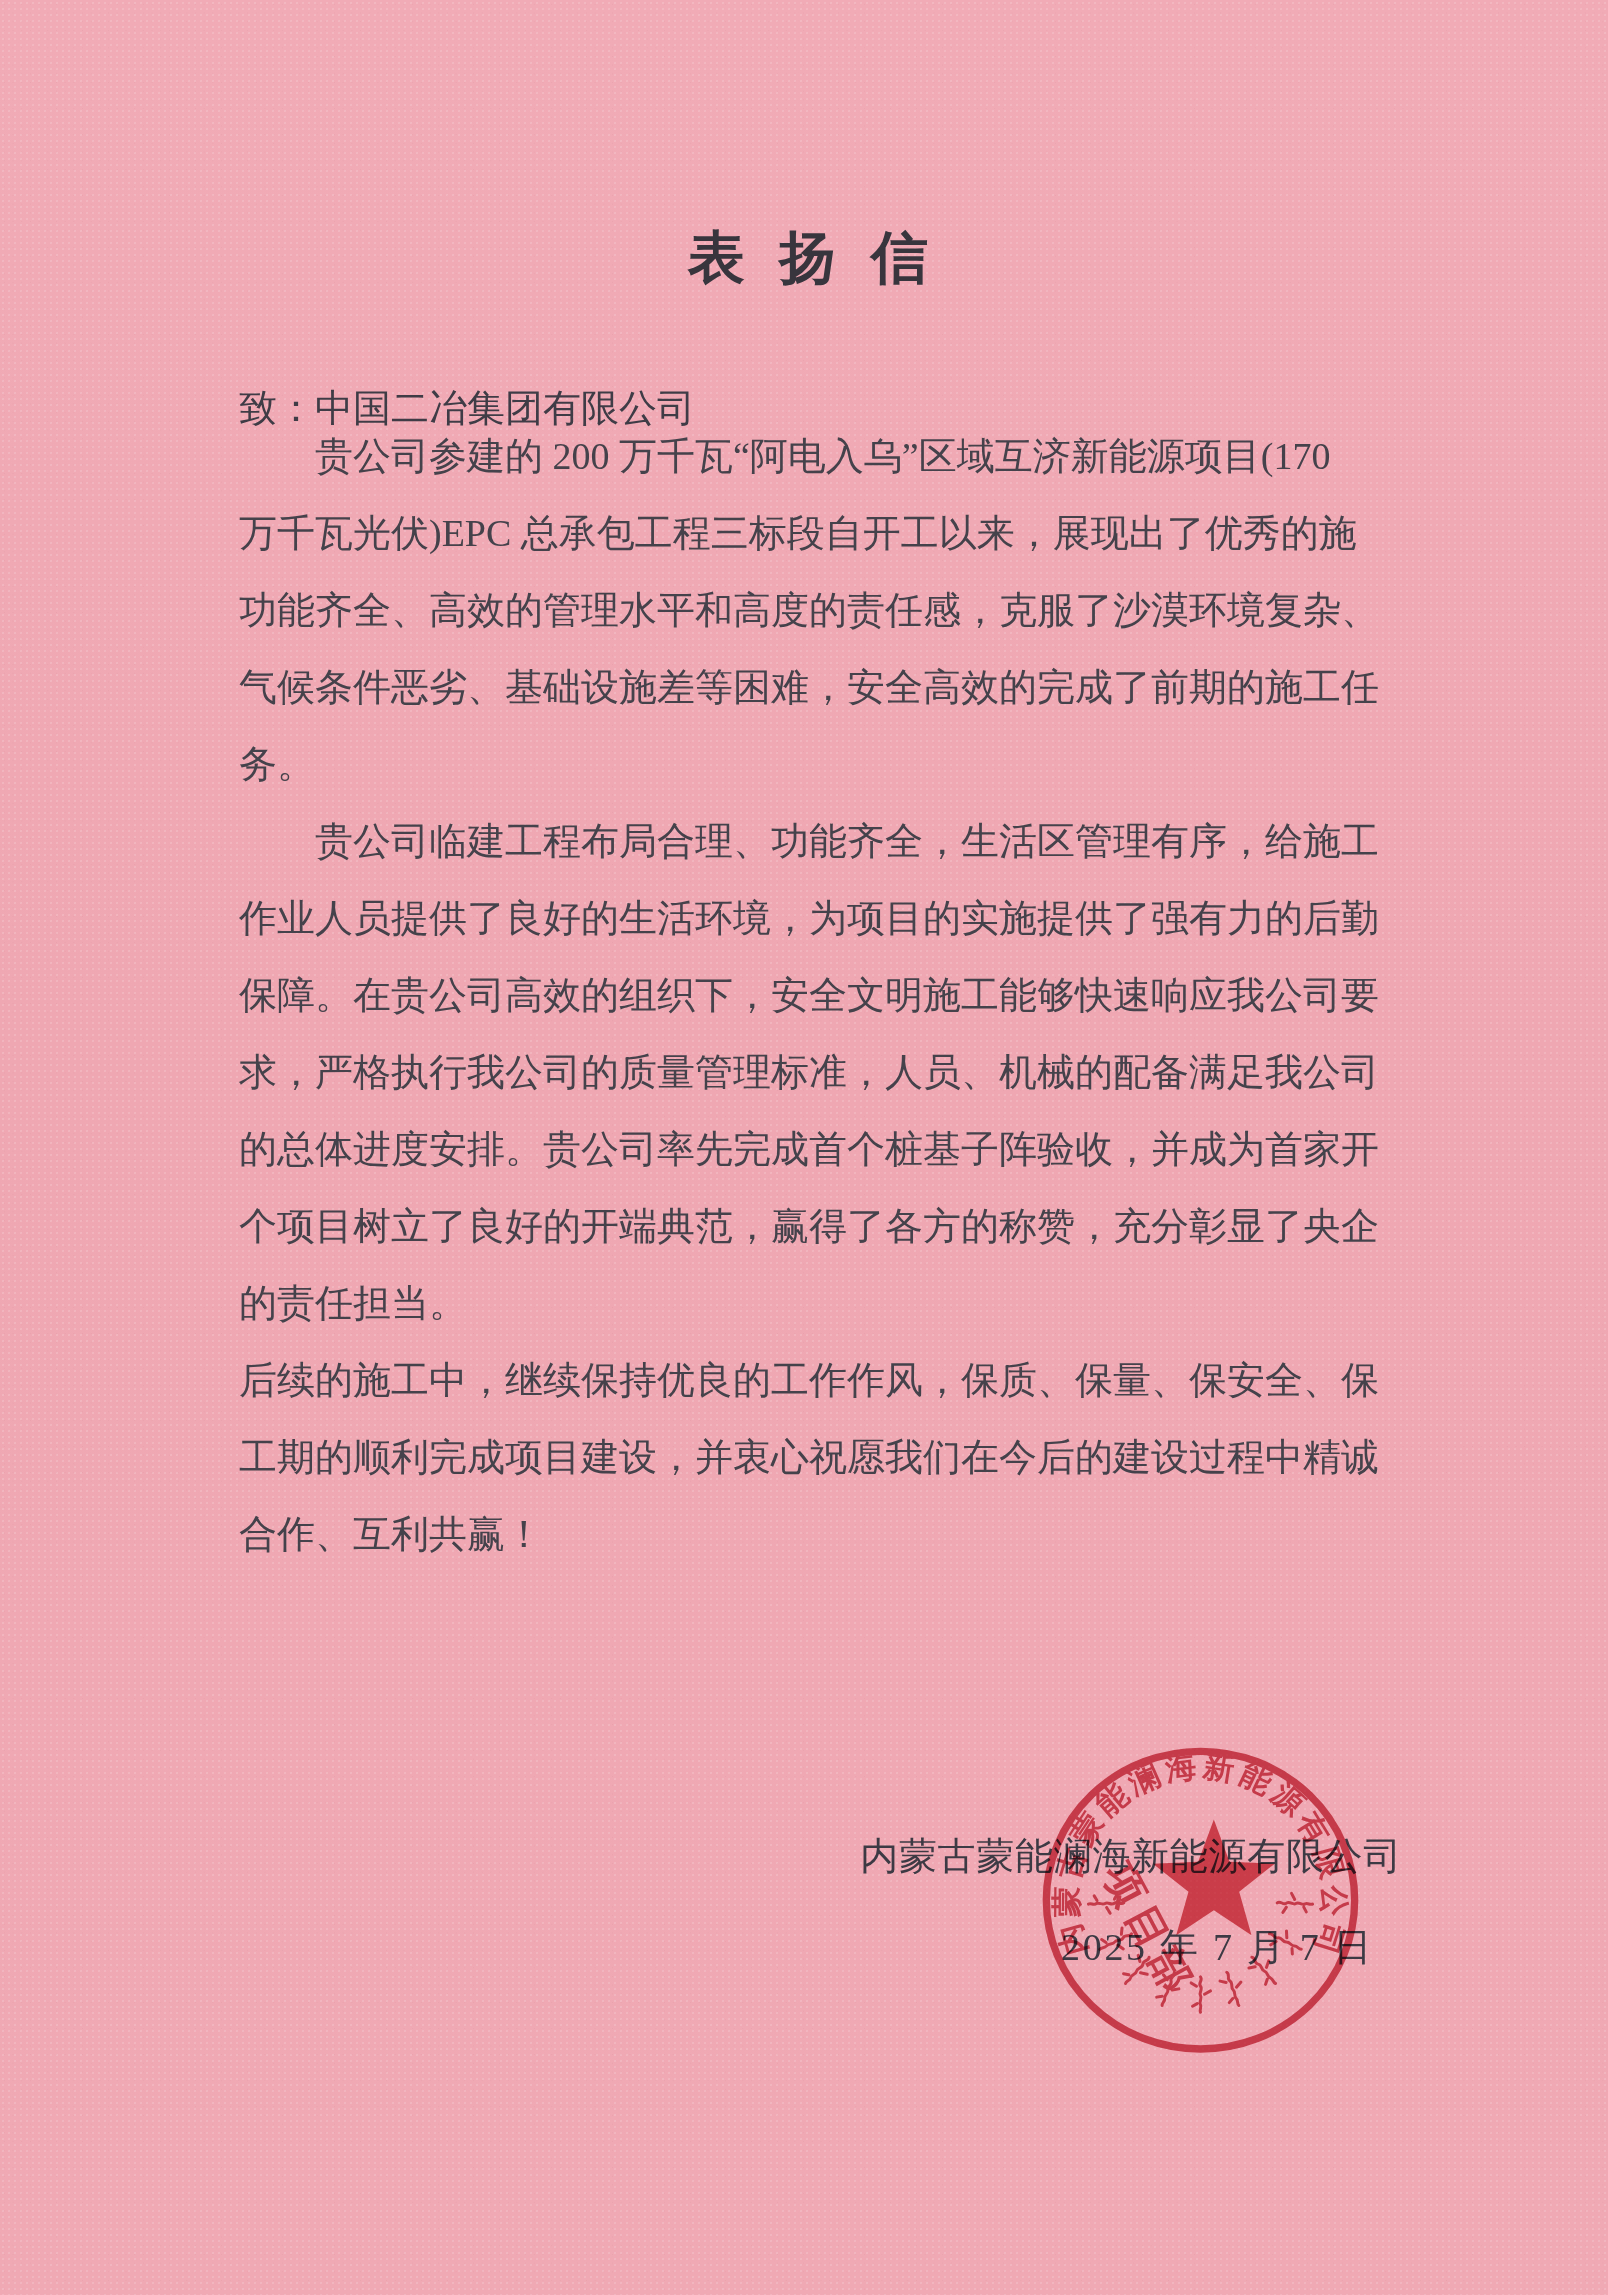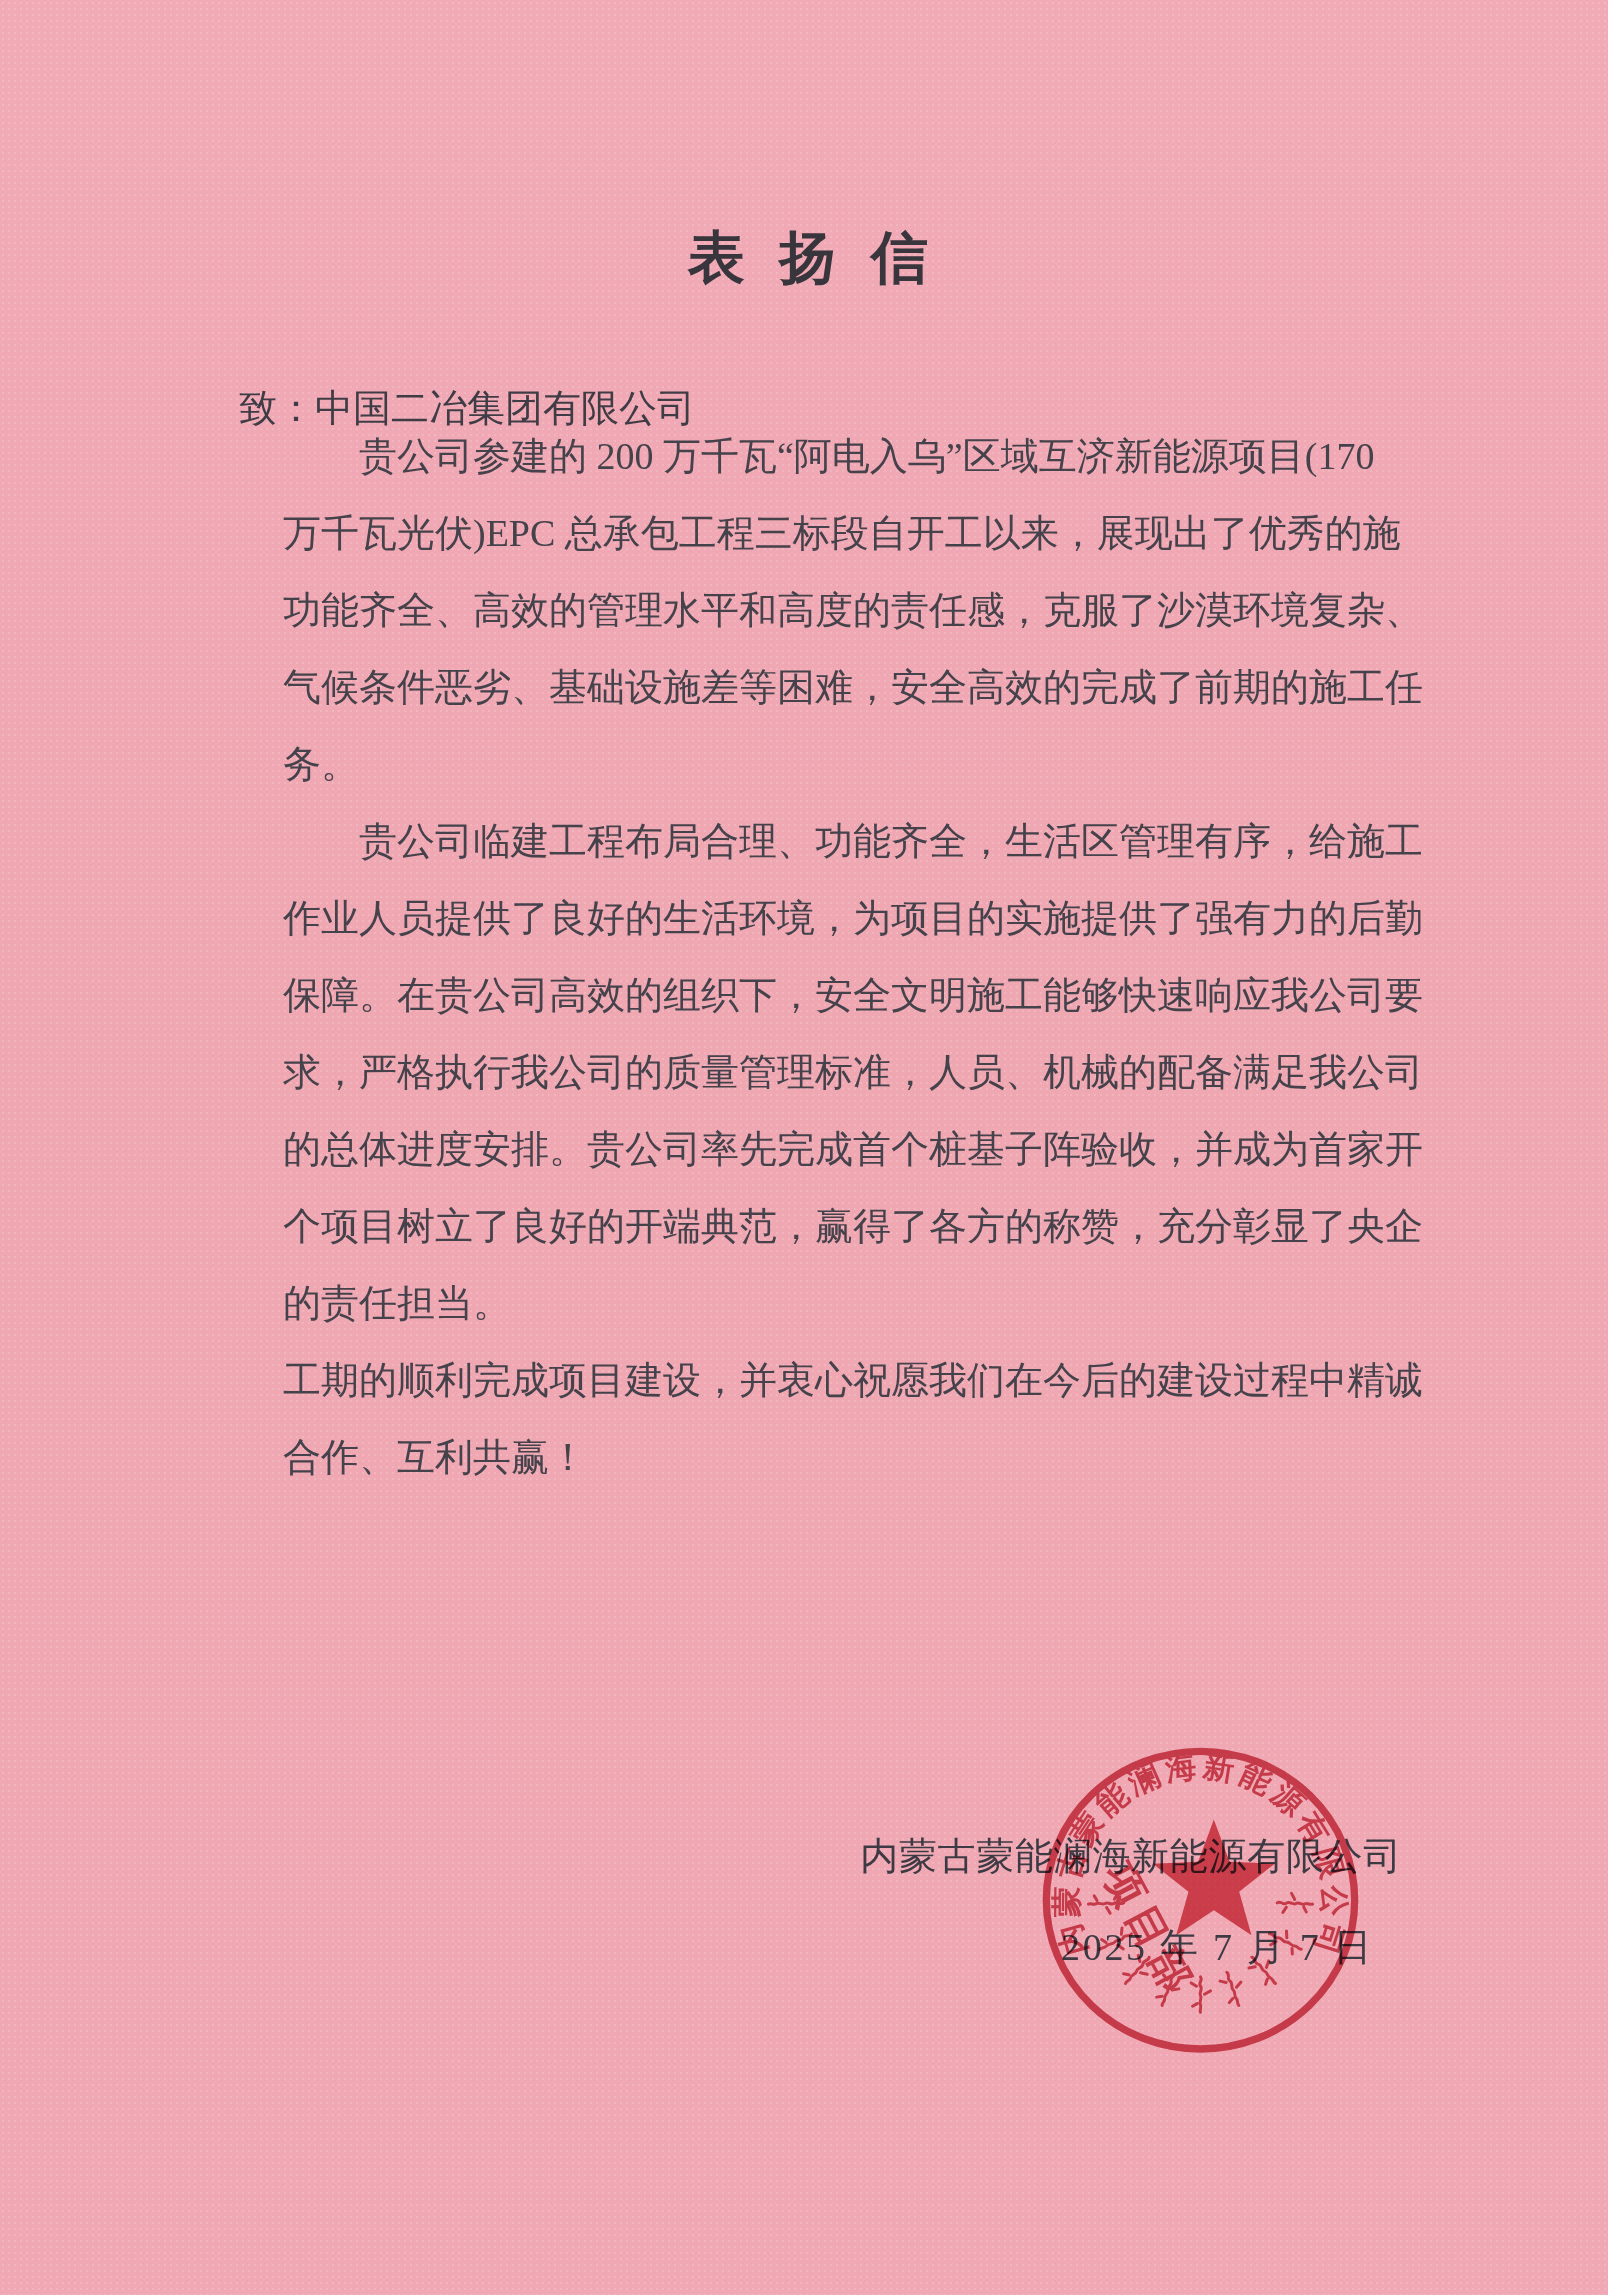--- a/index.html
+++ b/index.html
@@ -42,21 +42,20 @@
     font-size: 38px;
     line-height: 44px;
     color: #3f3c46;
     white-space: nowrap;
   }
   .body-block {
     position: absolute;
     top: 418px;
     left: 239px;
     width: 1143px;
-    margin-left: 44px;
   }
   .line {
     display: block;
     height: 77px;
     line-height: 77px;
     font-size: 38px;
     white-space: nowrap;
     color: #45424b;
     letter-spacing: 0px;
   }
@@ -114,20 +113,21 @@
     <div class="line">功能齐全、高效的管理水平和高度的责任感，克服了沙漠环境复杂、</div>
     <div class="line">气候条件恶劣、基础设施差等困难，安全高效的完成了前期的施工任</div>
     <div class="line">务。</div>
     <div class="line indent">贵公司临建工程布局合理、功能齐全，生活区管理有序，给施工</div>
     <div class="line">作业人员提供了良好的生活环境，为项目的实施提供了强有力的后勤</div>
     <div class="line">保障。在贵公司高效的组织下，安全文明施工能够快速响应我公司要</div>
     <div class="line">求，严格执行我公司的质量管理标准，人员、机械的配备满足我公司</div>
     <div class="line">的总体进度安排。贵公司率先完成首个桩基子阵验收，并成为首家开</div>
     <div class="line">个项目树立了良好的开端典范，赢得了各方的称赞，充分彰显了央企</div>
     <div class="line">的责任担当。</div>
+    <div class="line">后续的施工中，继续保持优良的工作作风，保质、保量、保安全、保</div>
     <div class="line">工期的顺利完成项目建设，并衷心祝愿我们在今后的建设过程中精诚</div>
     <div class="line">合作、互利共赢！</div>
   </div>
 
   <div class="signature">内蒙古蒙能澜海新能源有限公司</div>
 
   <div class="sign-date">2025 年 7 月 7 日</div>
 
   <svg class="seal" viewBox="0 0 484 478" xmlns="http://www.w3.org/2000/svg">
     <defs>

